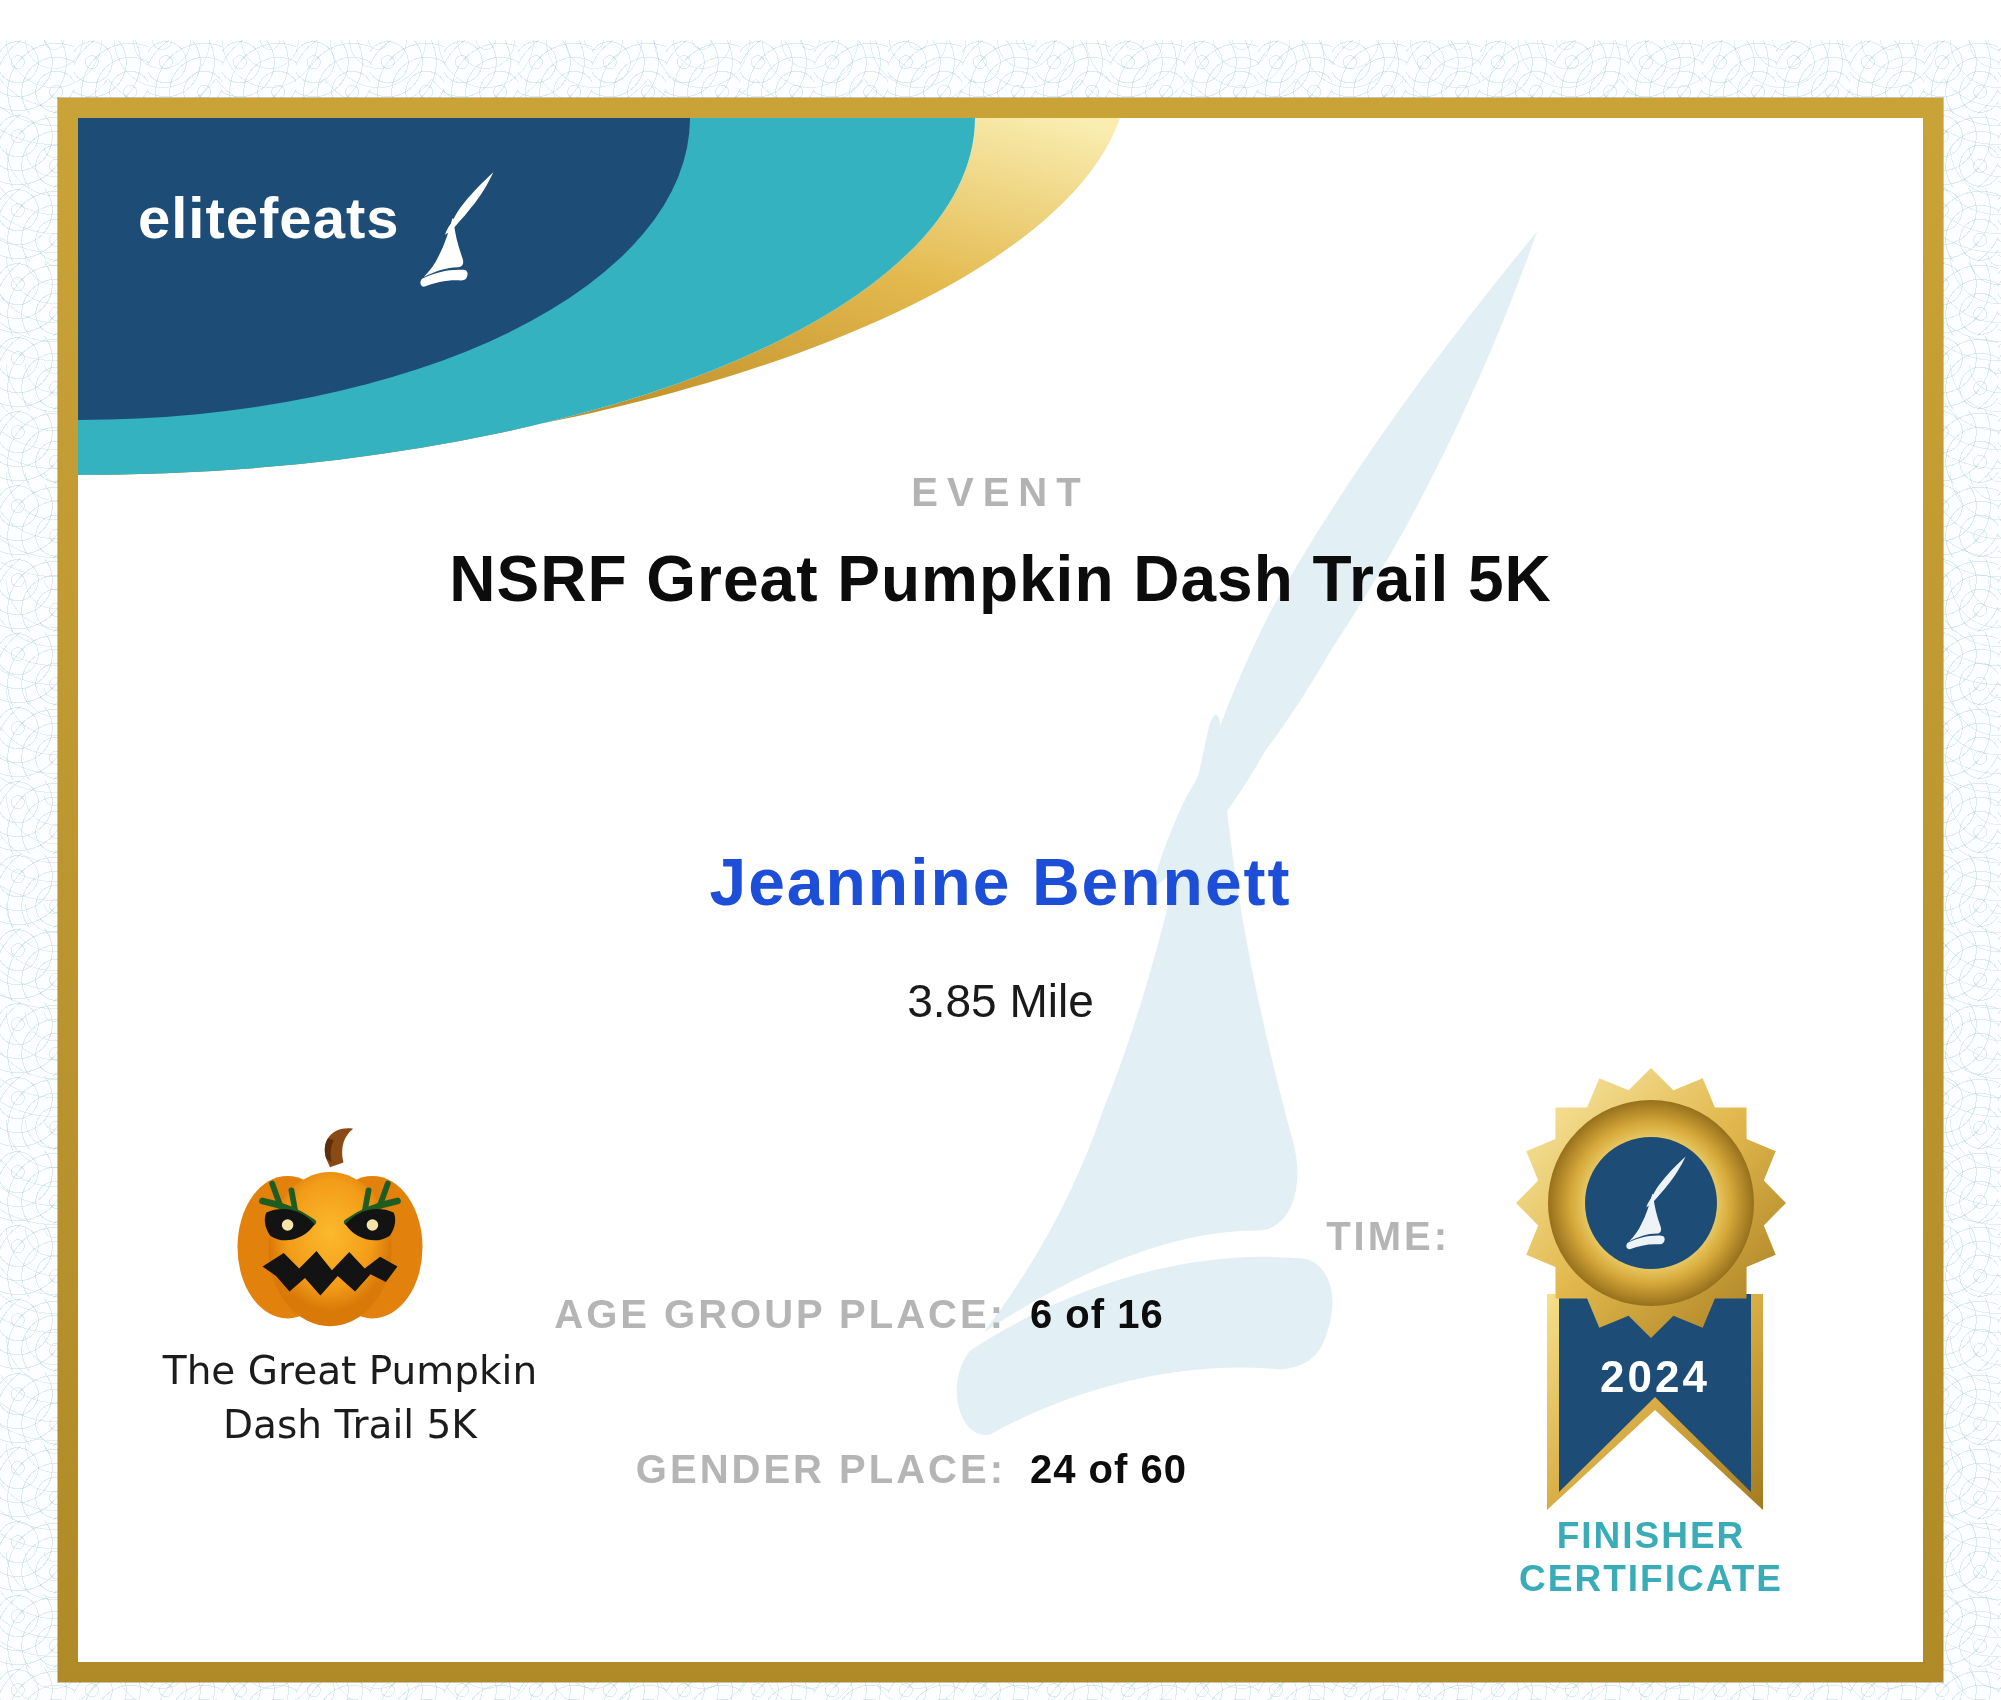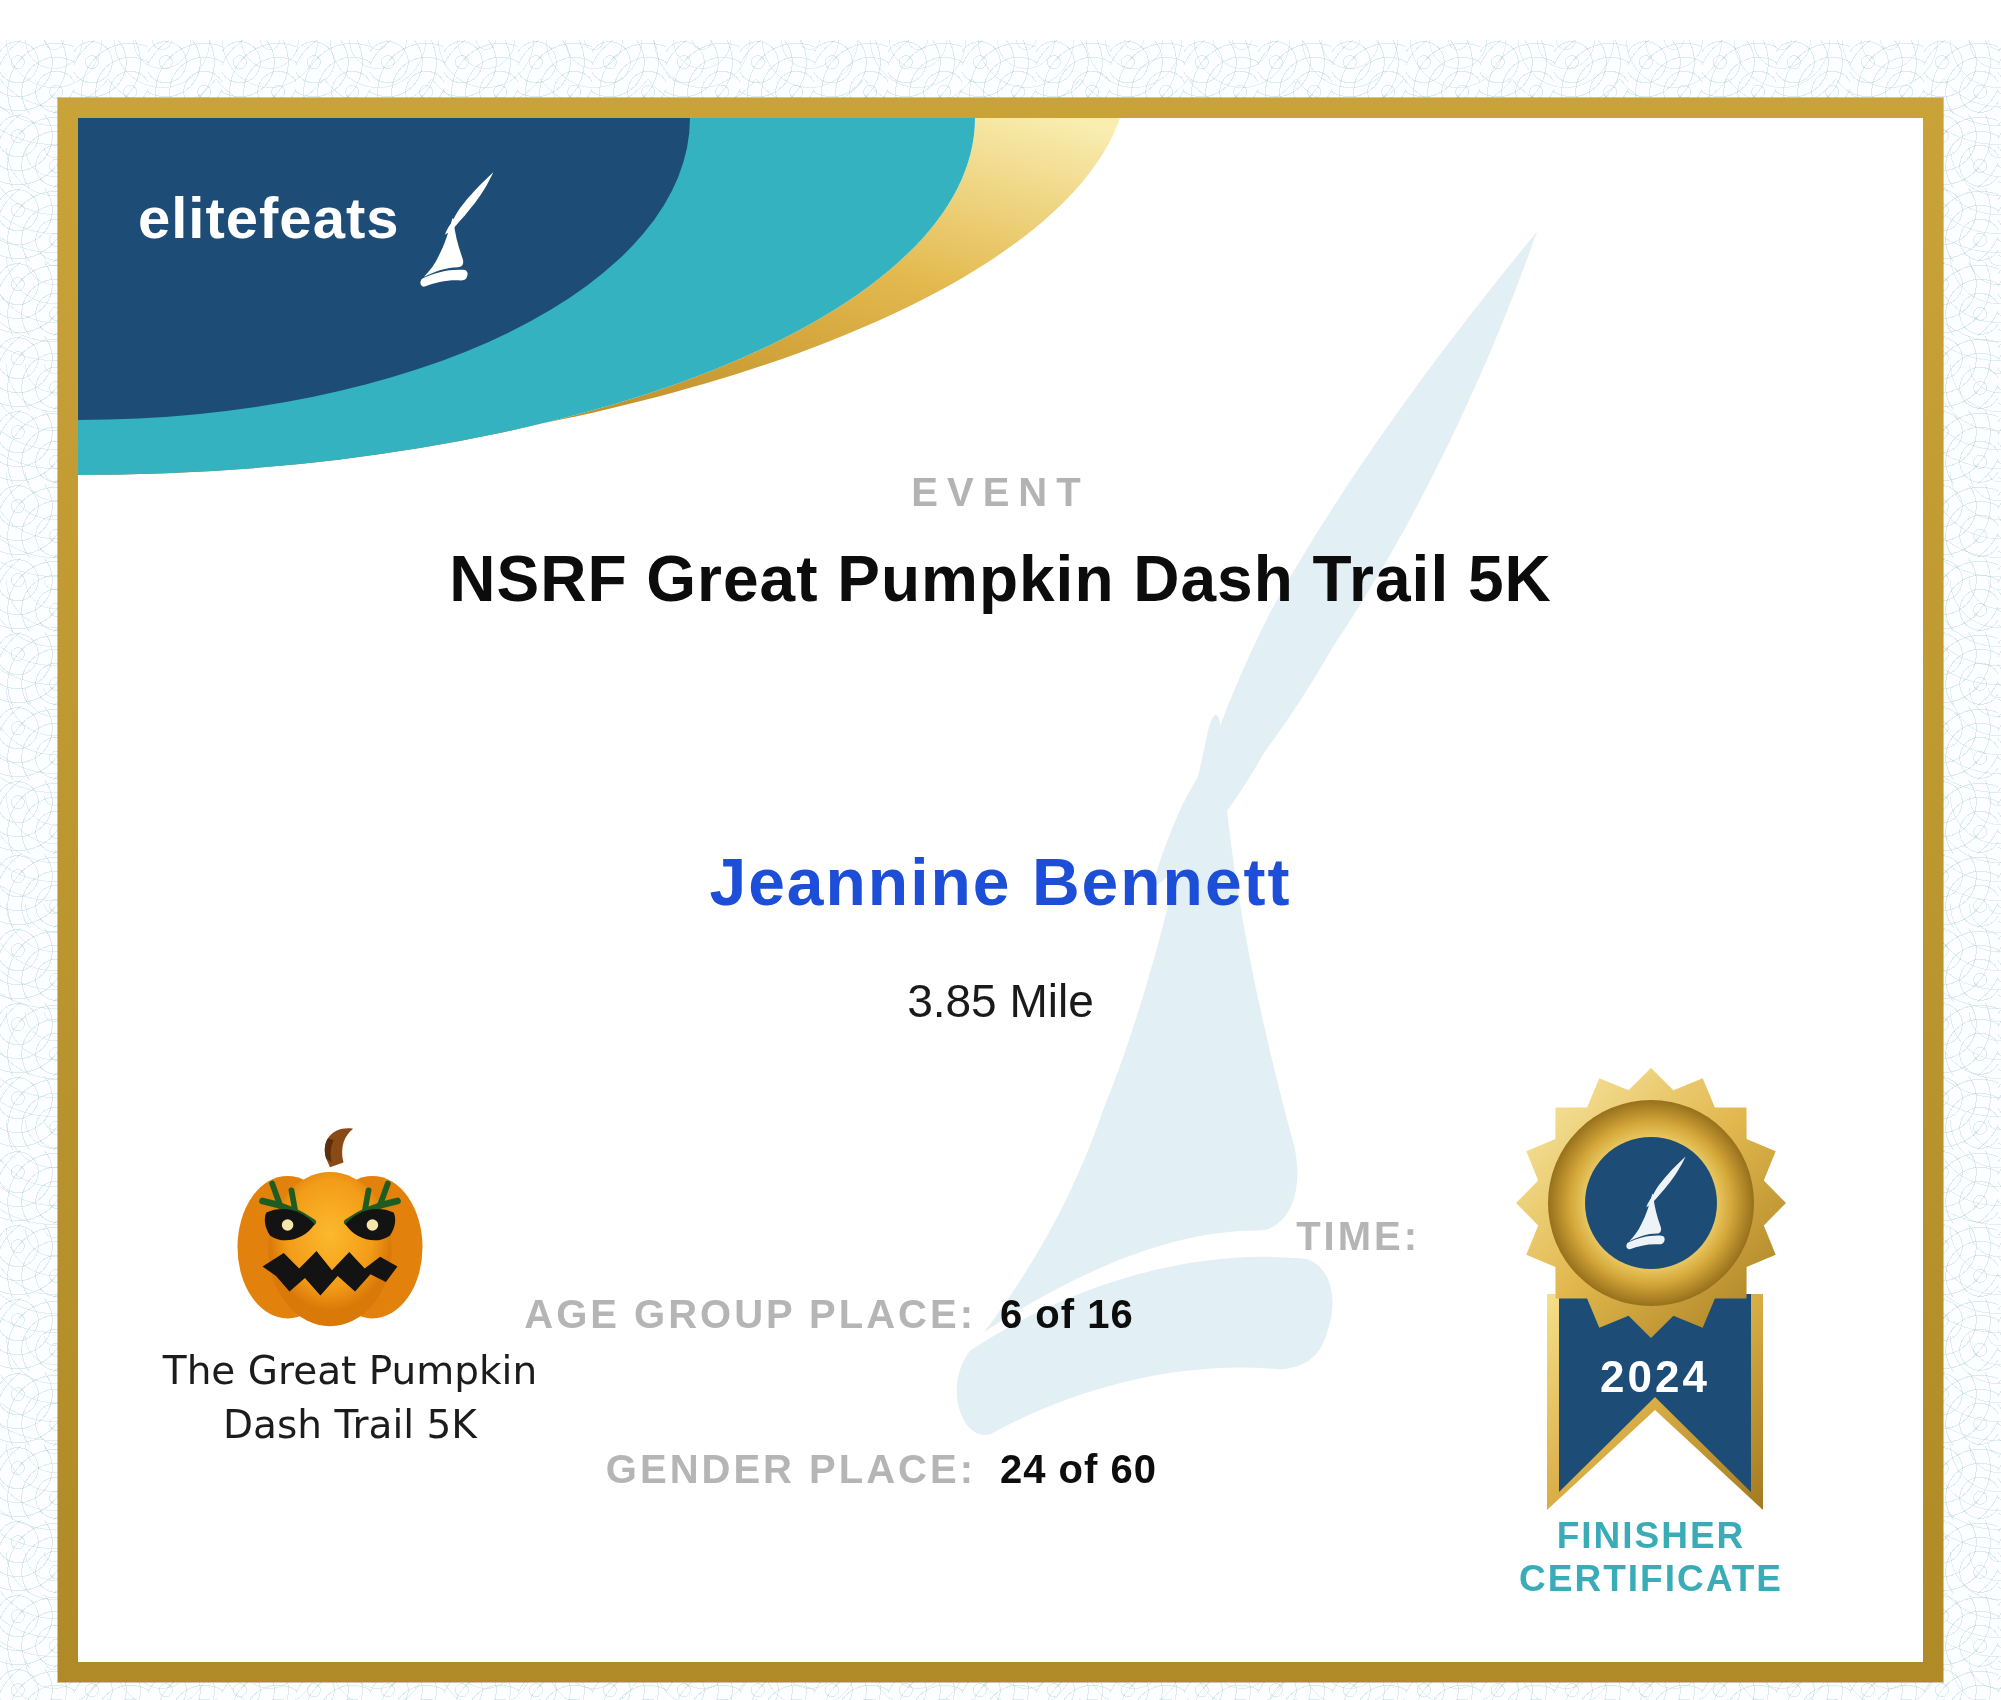--- a/index.html
+++ b/index.html
@@ -25,21 +25,21 @@
   .logo-text{position:absolute;left:60px;top:66px;z-index:3;color:#ffffff;
     font-size:58px;font-weight:bold;letter-spacing:1px;}
   .logo-icon{position:absolute;left:330px;top:52px;width:88px;height:124px;z-index:3;}
   .event-label{top:352px;z-index:3;font-size:40px;font-weight:bold;letter-spacing:9px;color:#b3b3b3;}
   .event-name{top:424px;z-index:3;font-size:64px;font-weight:bold;letter-spacing:1px;color:#0c0c0c;}
   .award-intro{top:684px;z-index:3;font-size:40px;font-weight:bold;letter-spacing:5px;color:#bcbcbc;}
   .recipient{top:726px;z-index:3;font-size:66px;font-weight:bold;letter-spacing:2px;color:#1d4ed8;}
   .distance{top:856px;z-index:3;font-size:46px;color:#1a1a1a;}
   .stats-heading{left:584px;width:400px;top:995px;z-index:3;text-align:center;
     font-size:40px;font-weight:bold;letter-spacing:4px;color:#b3b3b3;}
-  .stat-row{position:absolute;left:282px;width:1060px;height:50px;display:flex;align-items:baseline;z-index:3;}
+  .stat-row{position:absolute;left:312px;width:1060px;height:50px;display:flex;align-items:baseline;z-index:3;}
   .stat-row .lbl{flex:1;text-align:right;font-size:40px;font-weight:bold;letter-spacing:3px;color:#b5b5b5;}
   .stat-row .val{width:420px;margin-left:24px;text-align:left;font-size:40px;font-weight:bold;letter-spacing:1px;color:#0d0d0d;}
   .row0{top:1096px;} .row1{top:1174px;} .row2{top:1252px;} .row3{top:1329px;}
   .pumpkin{position:absolute;left:146px;top:1000px;width:212px;height:216px;z-index:3;}
   .pumpkin-caption{position:absolute;left:40px;width:464px;top:1226px;z-index:3;text-align:center;
     font-family:"DejaVu Sans",sans-serif;font-size:39px;line-height:54px;color:#1c1c1c;}
   .badge{position:absolute;left:1403px;top:930px;width:340px;height:540px;z-index:3;}
   .finisher{position:absolute;left:1373px;width:400px;top:1396px;z-index:3;text-align:center;
     font-size:37px;line-height:43px;font-weight:bold;letter-spacing:2px;color:#3aacb8;}
   svg text{font-family:"Liberation Sans",sans-serif;}

